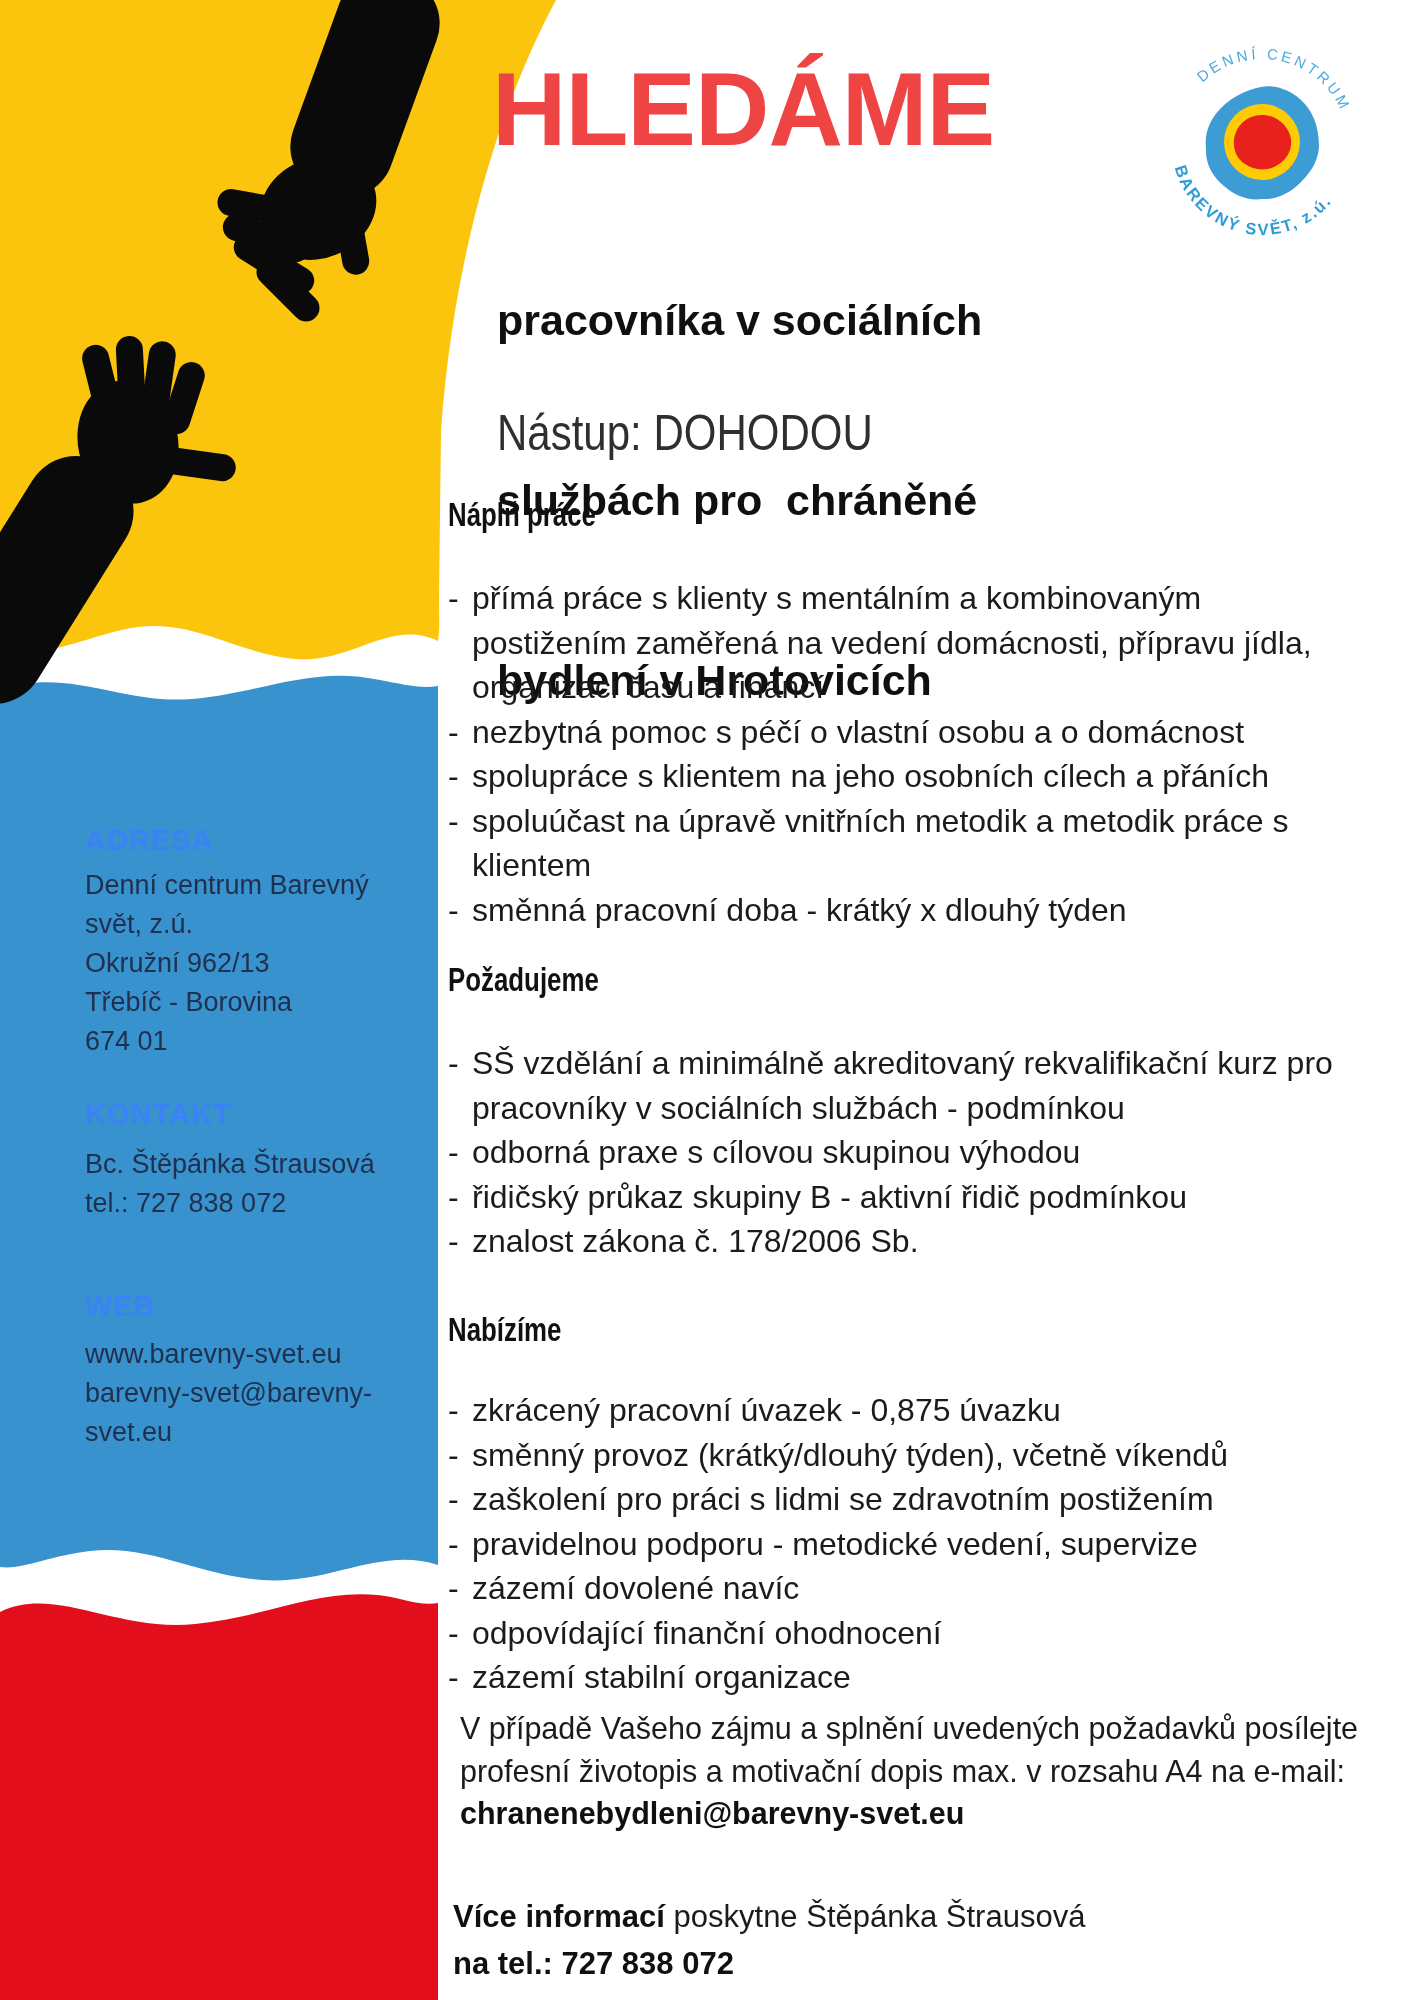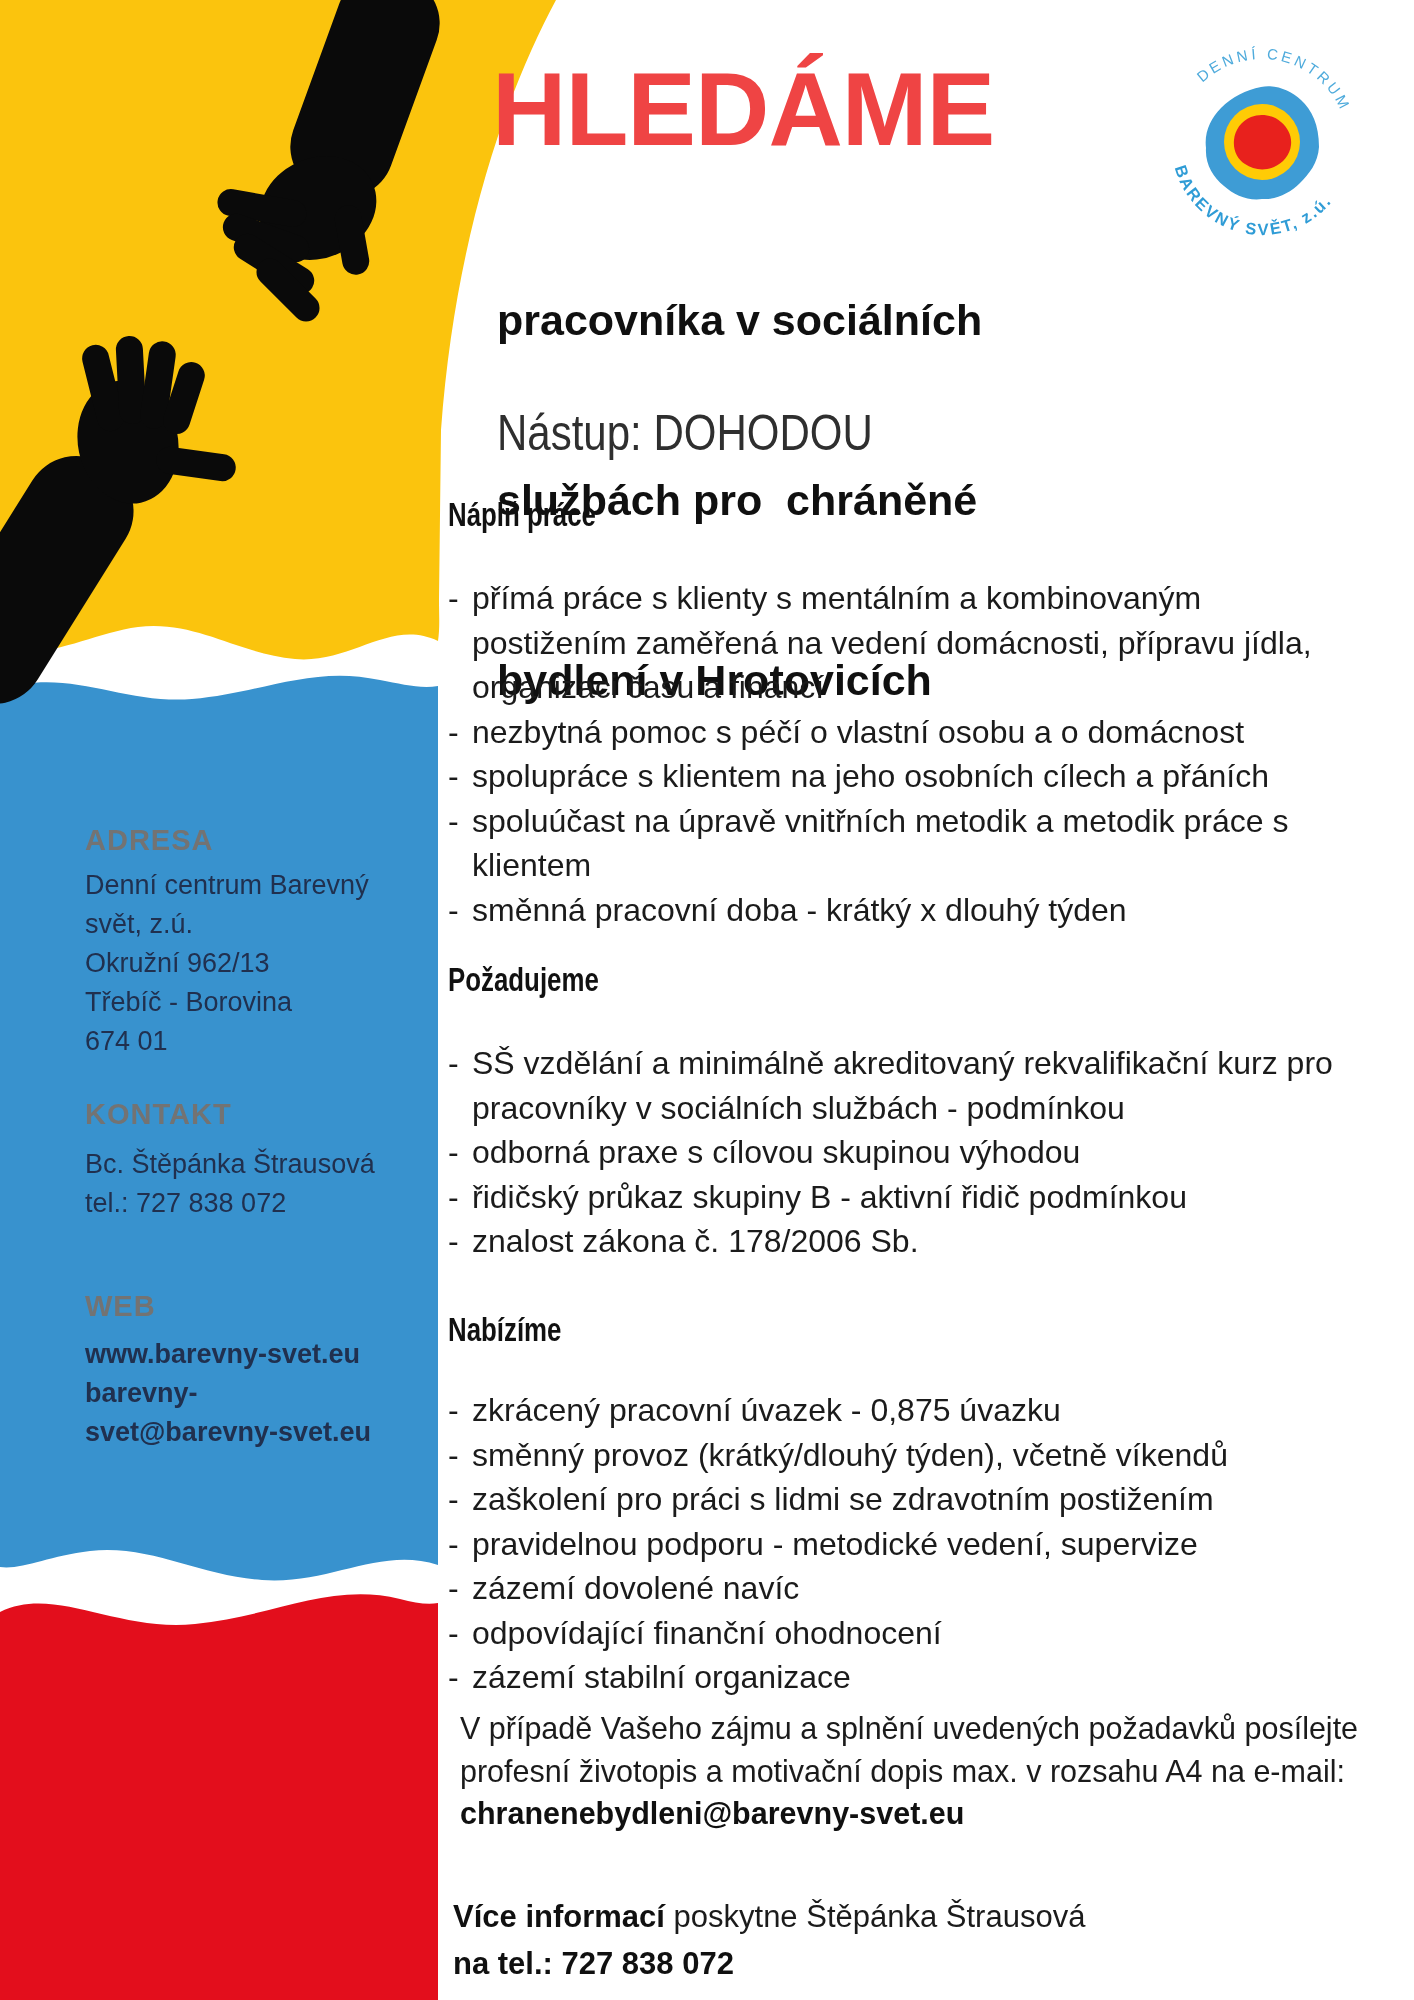--- a/index.html
+++ b/index.html
@@ -38,21 +38,21 @@
   .list{width:900px;font-size:32px;line-height:44.5px;color:#1b1b1b;}
   .li{display:flex;}
   .li .dash{flex:none;width:24px;}
   .li .txt{flex:1;}
   .para{width:900px;font-size:30.5px;line-height:42.5px;color:#1b1b1b;}
   .para b, .para2 b{font-weight:700;color:#101010;}
   .para2{width:900px;font-size:31px;line-height:47px;color:#1b1b1b;}
 
   
   .side-heading{
-    font-size:29px;font-weight:700;letter-spacing:1px;color:#737373;
+    font-size:29px;font-weight:700;letter-spacing:1px;color:#3b82f6;
   }
   .side-lines{
     width:300px;font-size:27px;line-height:39px;color:#20304F;
   }
 </style>
 </head>
 <body>
 
 <div class="page">
 
@@ -218,18 +218,18 @@
     <div>674 01</div>
   </div>
 
   <div class="abs side-heading" style="left:85px;top:1098px;">KONTAKT</div>
   <div class="abs side-lines" style="left:85px;top:1145px;">
     <div>Bc. Štěpánka Štrausová</div>
     <div>tel.: 727 838 072</div>
   </div>
 
   <div class="abs side-heading" style="left:85px;top:1290px;">WEB</div>
-  <div class="abs side-lines" style="left:85px;top:1335px;font-weight:bold;">
+  <div class="abs side-lines" style="left:85px;top:1335px;">
     <div>www.barevny-svet.eu</div>
     <div>barevny-svet@barevny-svet.eu</div>
   </div>
 
 </div>
 
 </body></html>

